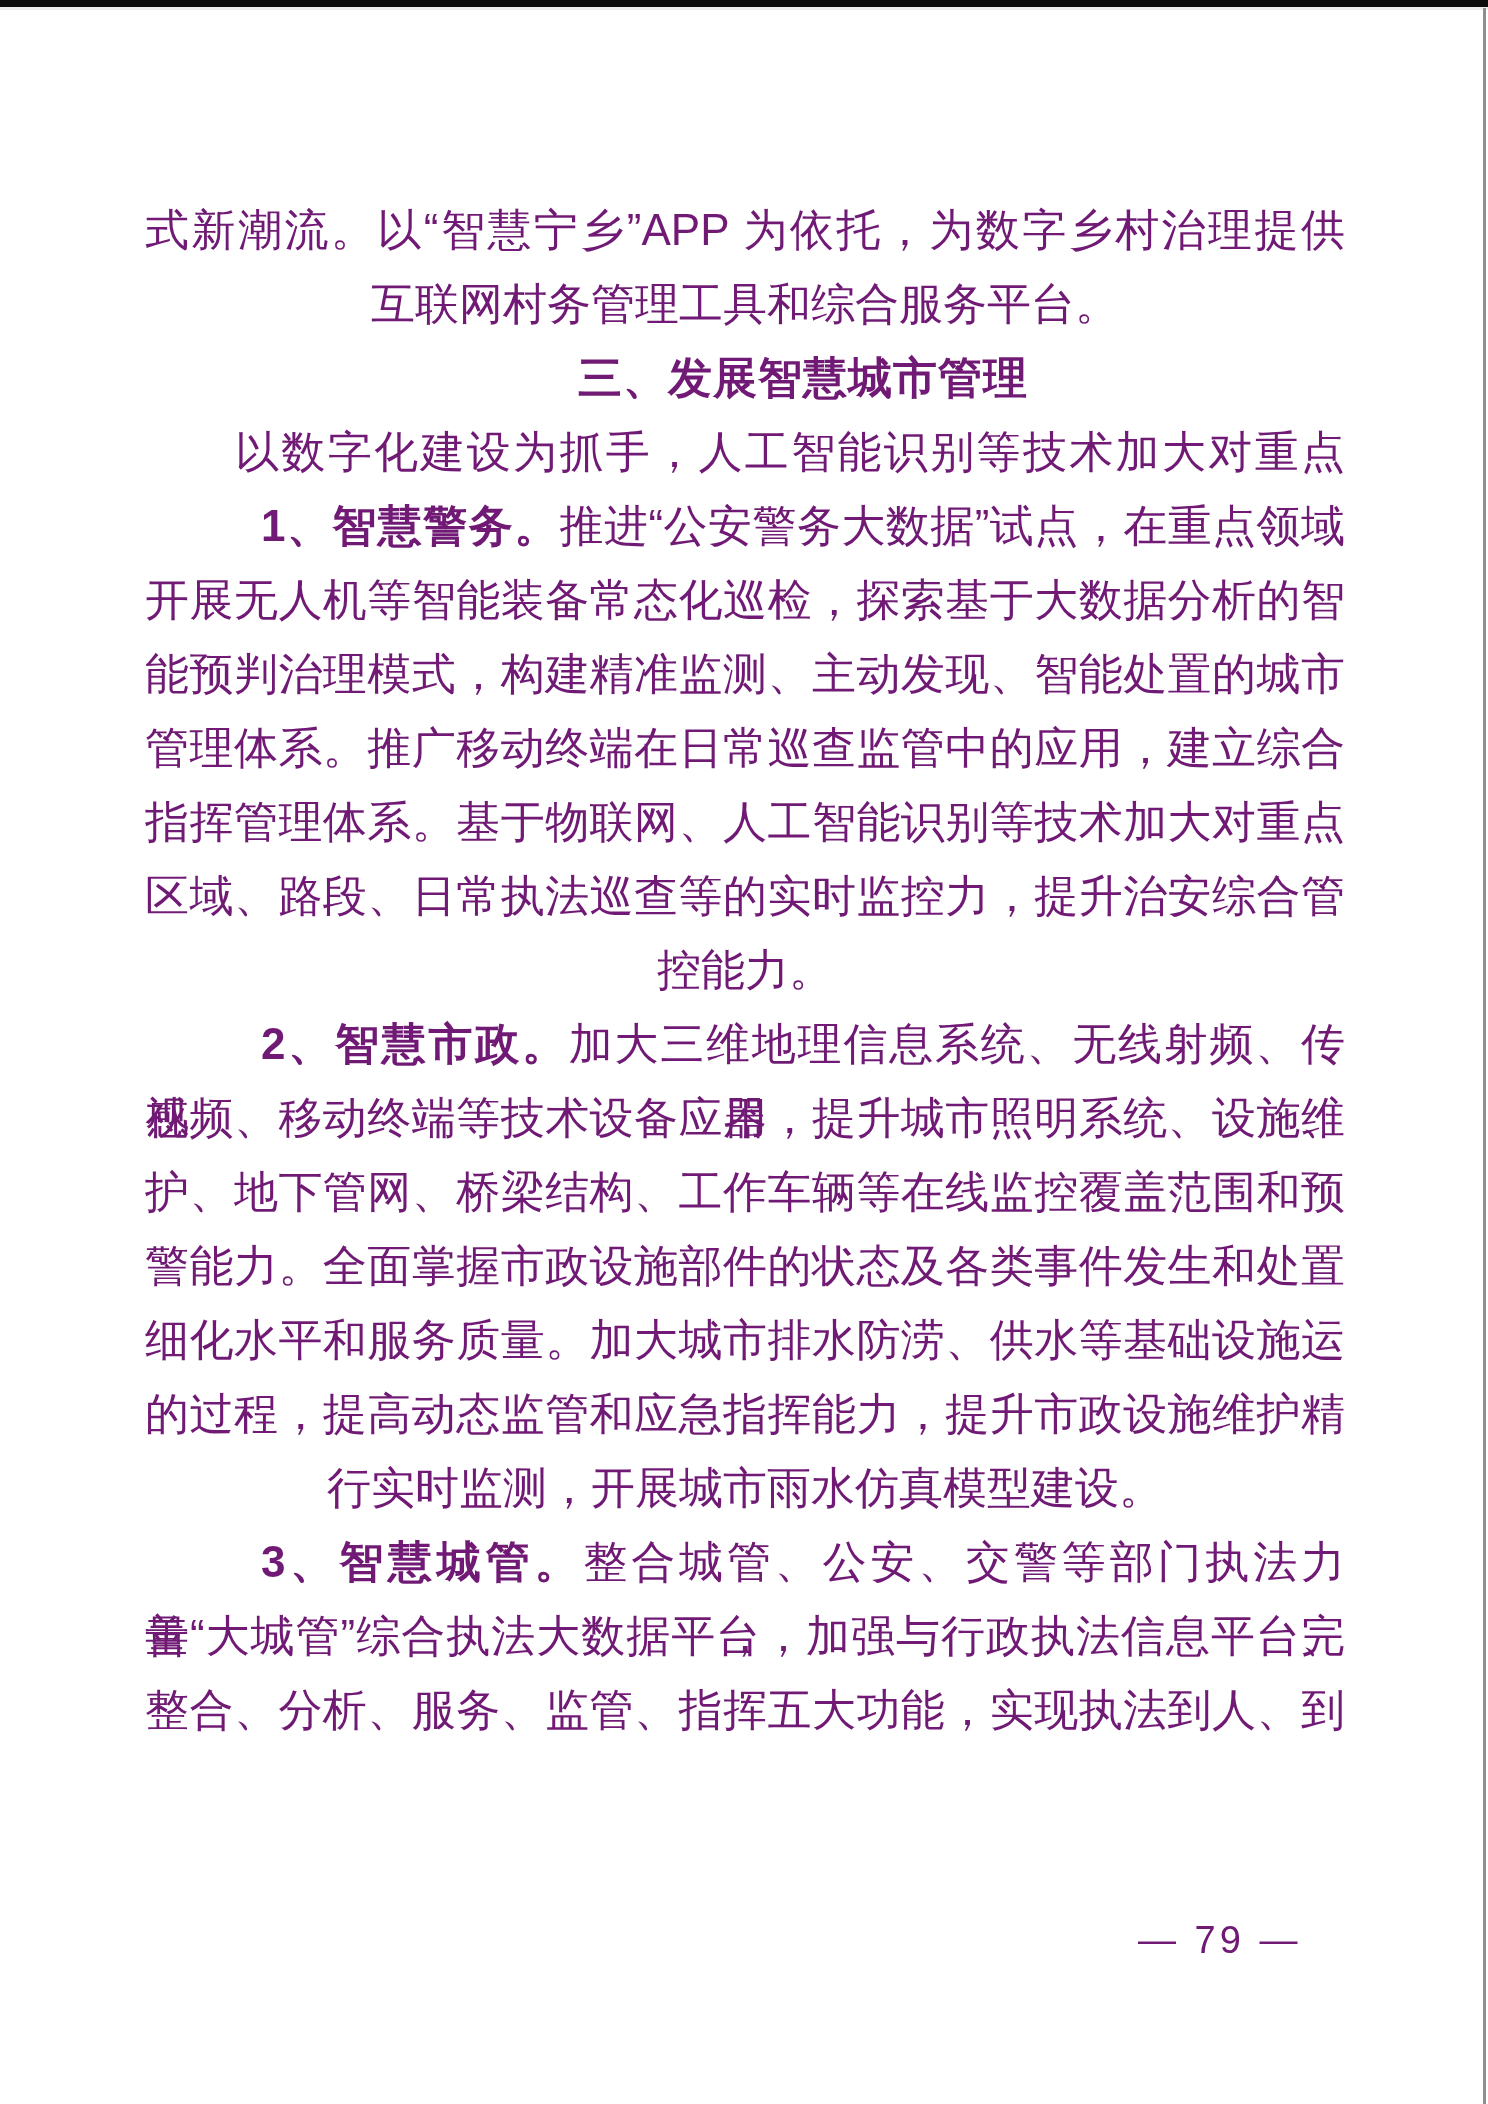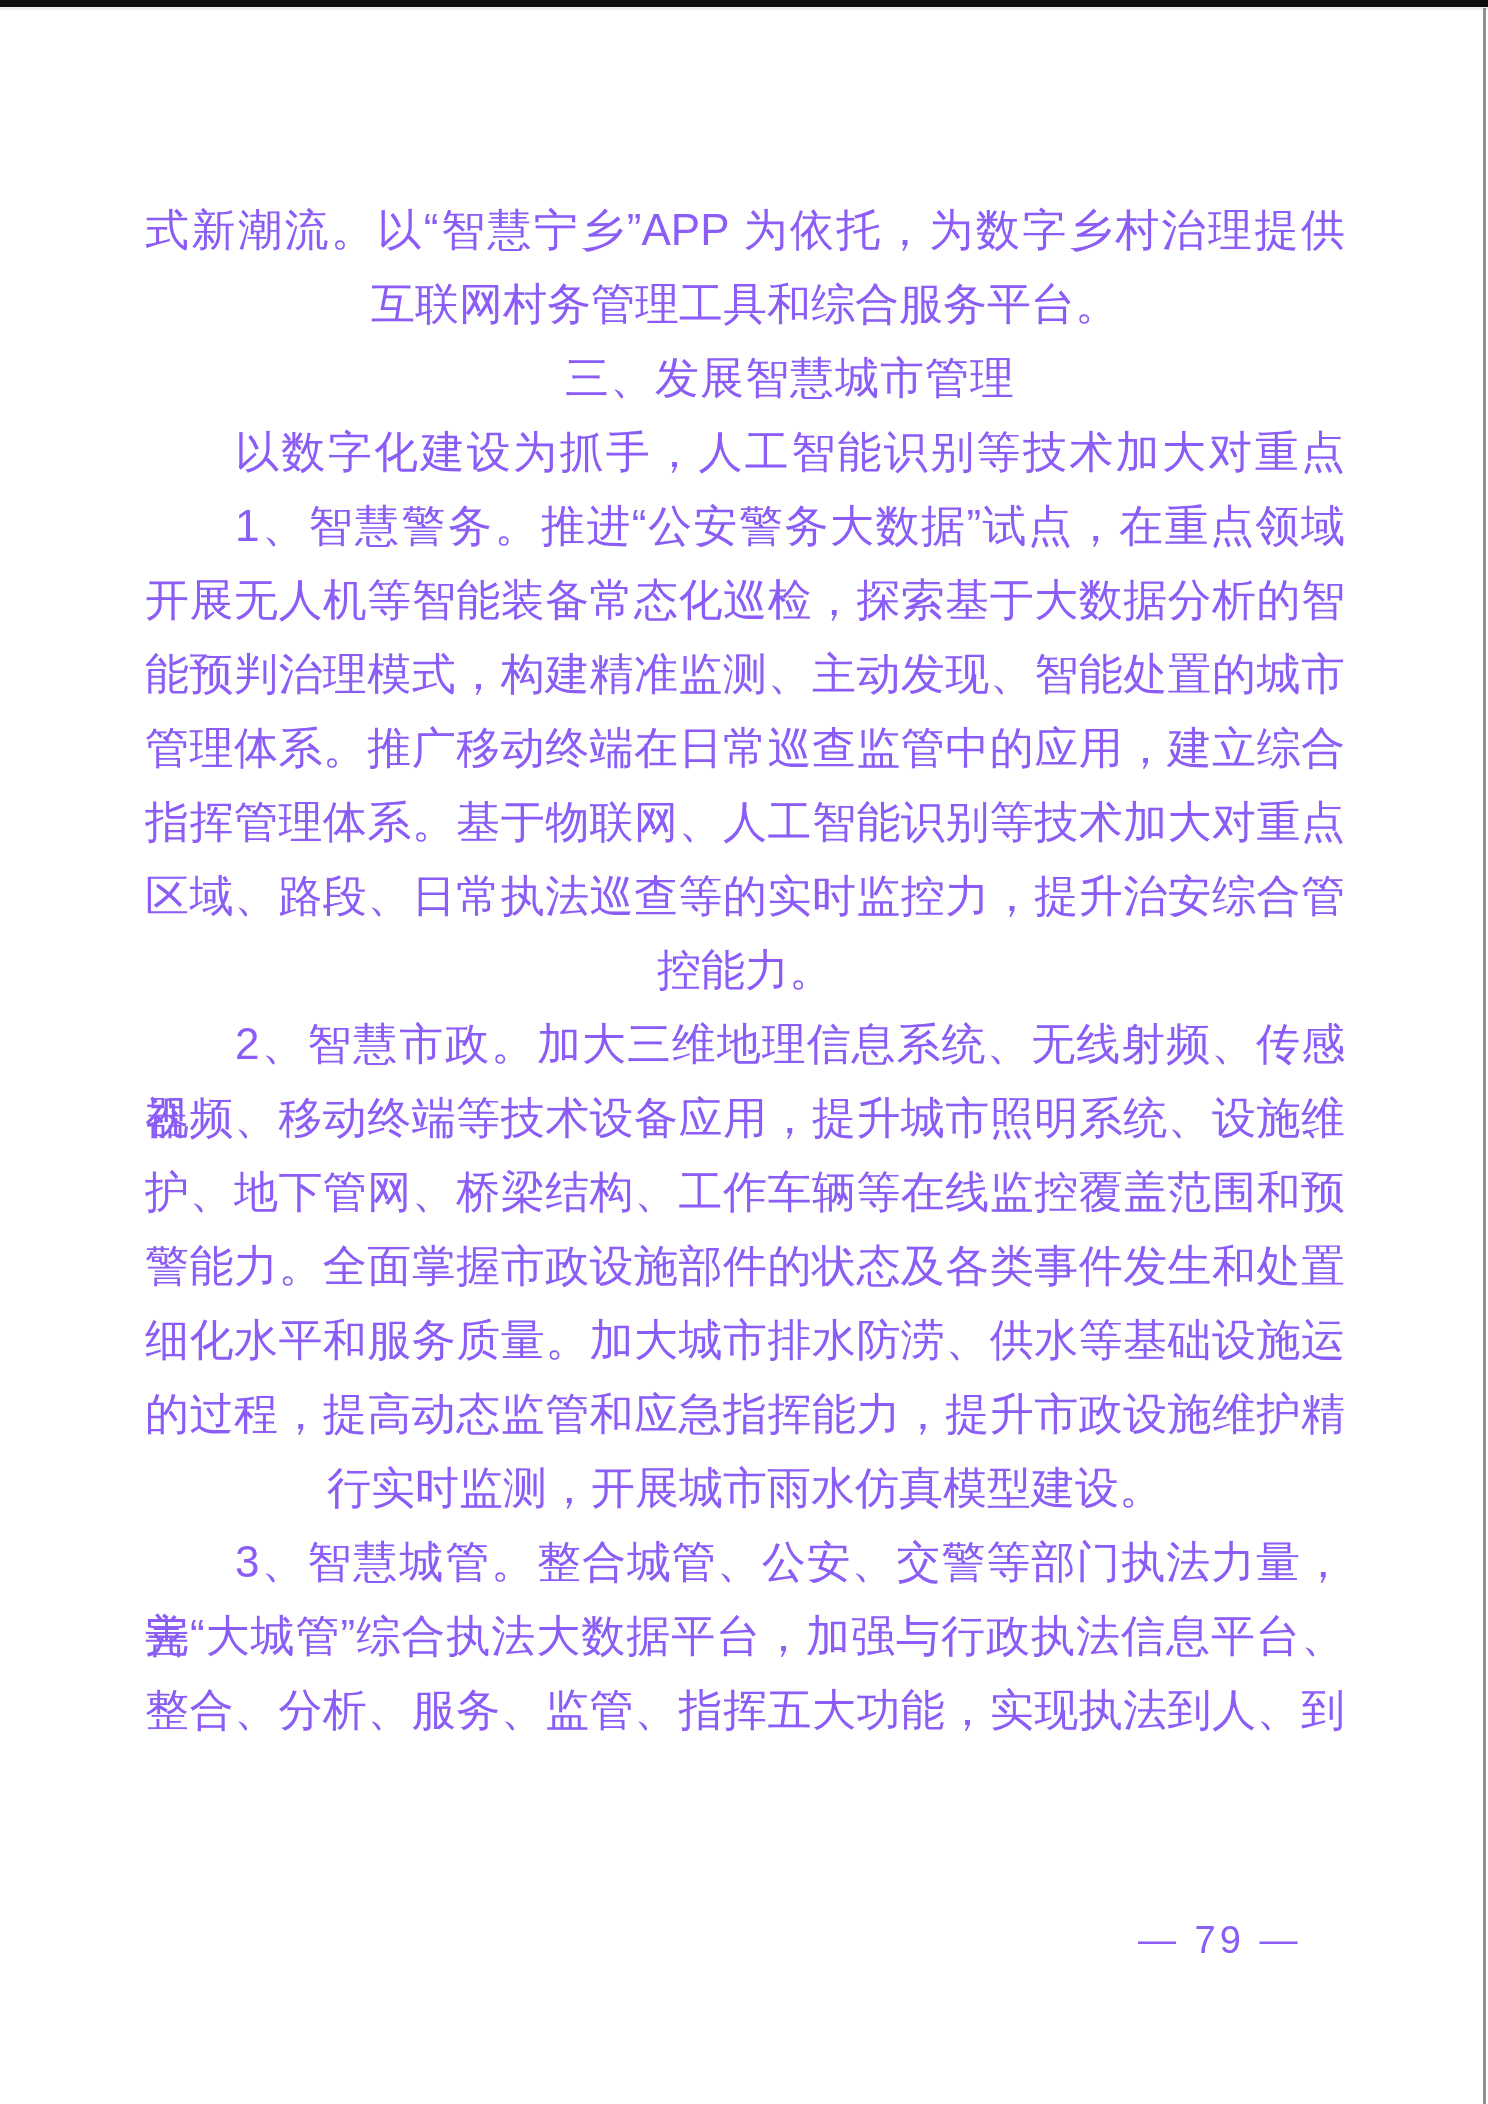--- a/index.html
+++ b/index.html
@@ -3,21 +3,21 @@
 <meta charset="utf-8">
 <style>
   html, body { margin: 0; padding: 0; background: #ffffff; }
   .page {
     position: relative;
     width: 1488px;
     height: 2104px;
     background: #ffffff;
     font-family: "Liberation Sans", "DejaVu Sans", sans-serif;
     overflow: hidden;
-    color: #8b5cf6;
+    color: #701a75;
   }
   
   .edge-top {
     position: absolute; top: 0; left: 0;
     width: 100%; height: 7px;
     background: #0b0b0b;
   }
   .edge-top-shadow {
     position: absolute; top: 7px; left: 0;
     width: 100%; height: 3px;
@@ -41,21 +41,21 @@
   .line {
     height: 74px;
     line-height: 74px;
     text-align: center;
   }
   .line.justify {
     text-align: justify;
     text-align-last: justify;
   }
   .line.indent { text-indent: 90px; }
-  .line b, .line .bold { font-weight: 400; letter-spacing: 1px; }
+  .line b, .line .bold { font-weight: 700; letter-spacing: 1px; margin-left: 26px; }
   .pagenum {
     position: absolute;
     left: 1138px;
     top: 1916px;
     font-size: 38px;
     line-height: 48px;
     letter-spacing: 4px;
     white-space: nowrap;
     text-align: right;
   }

